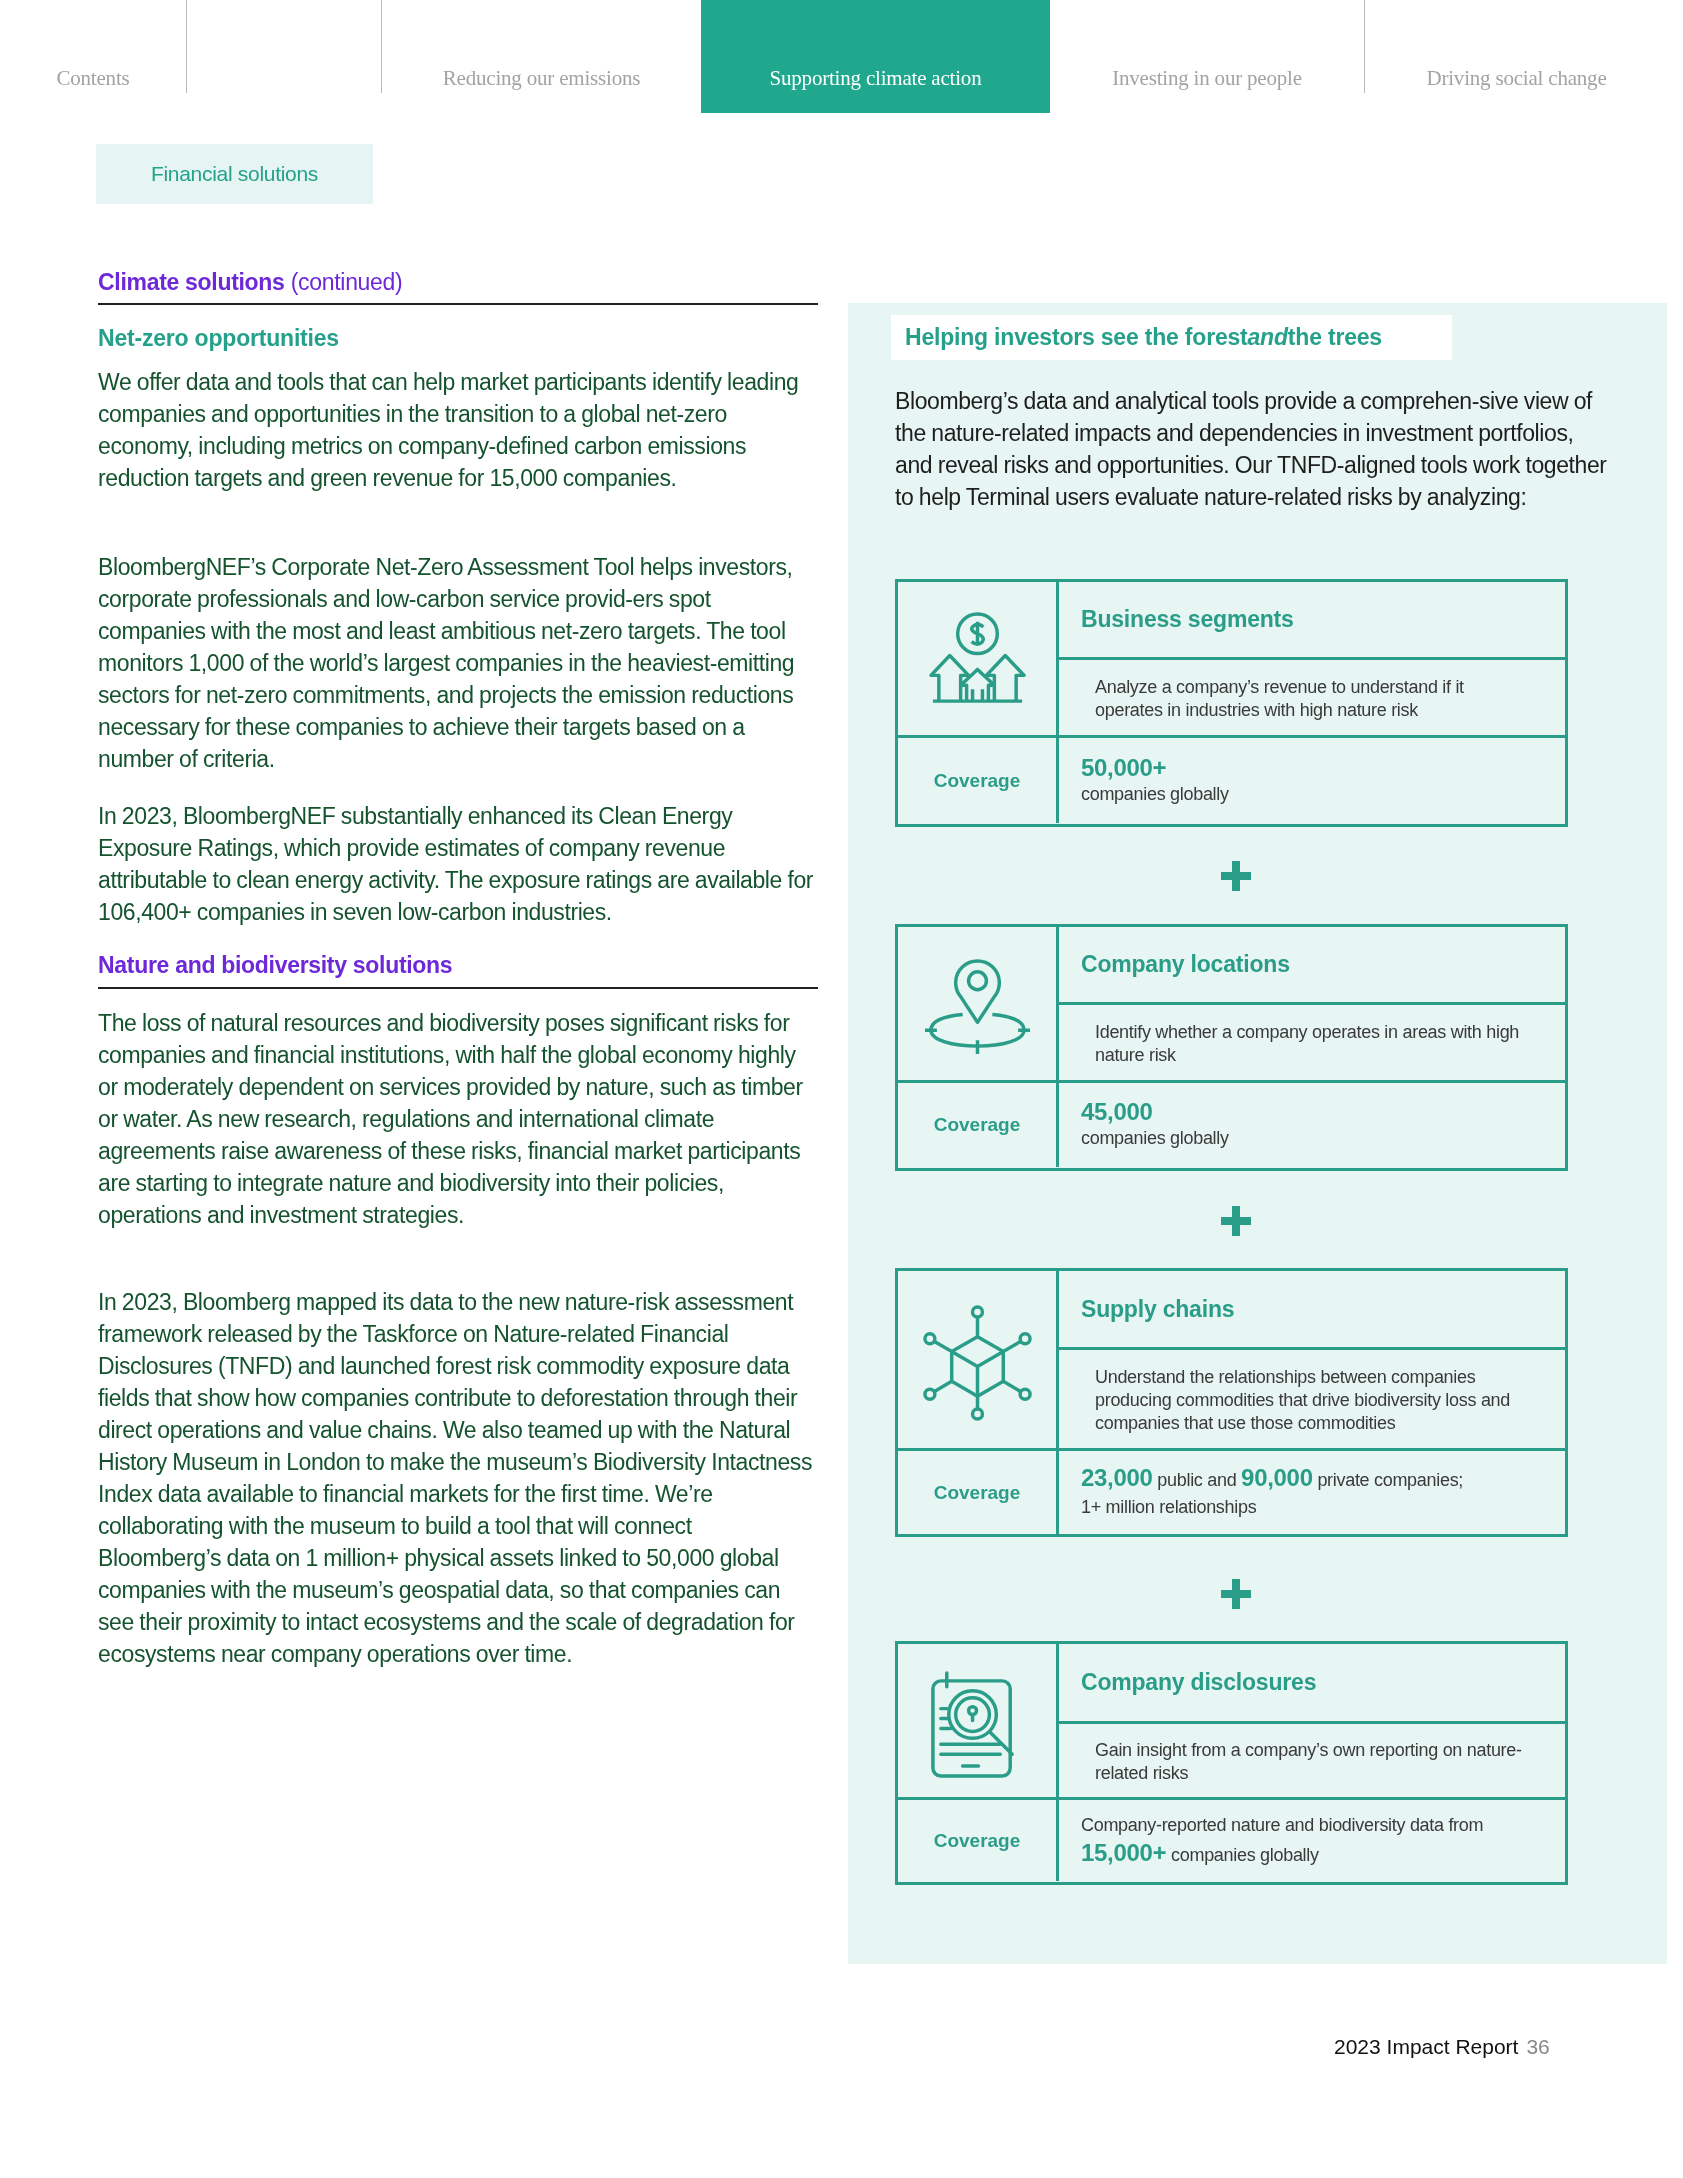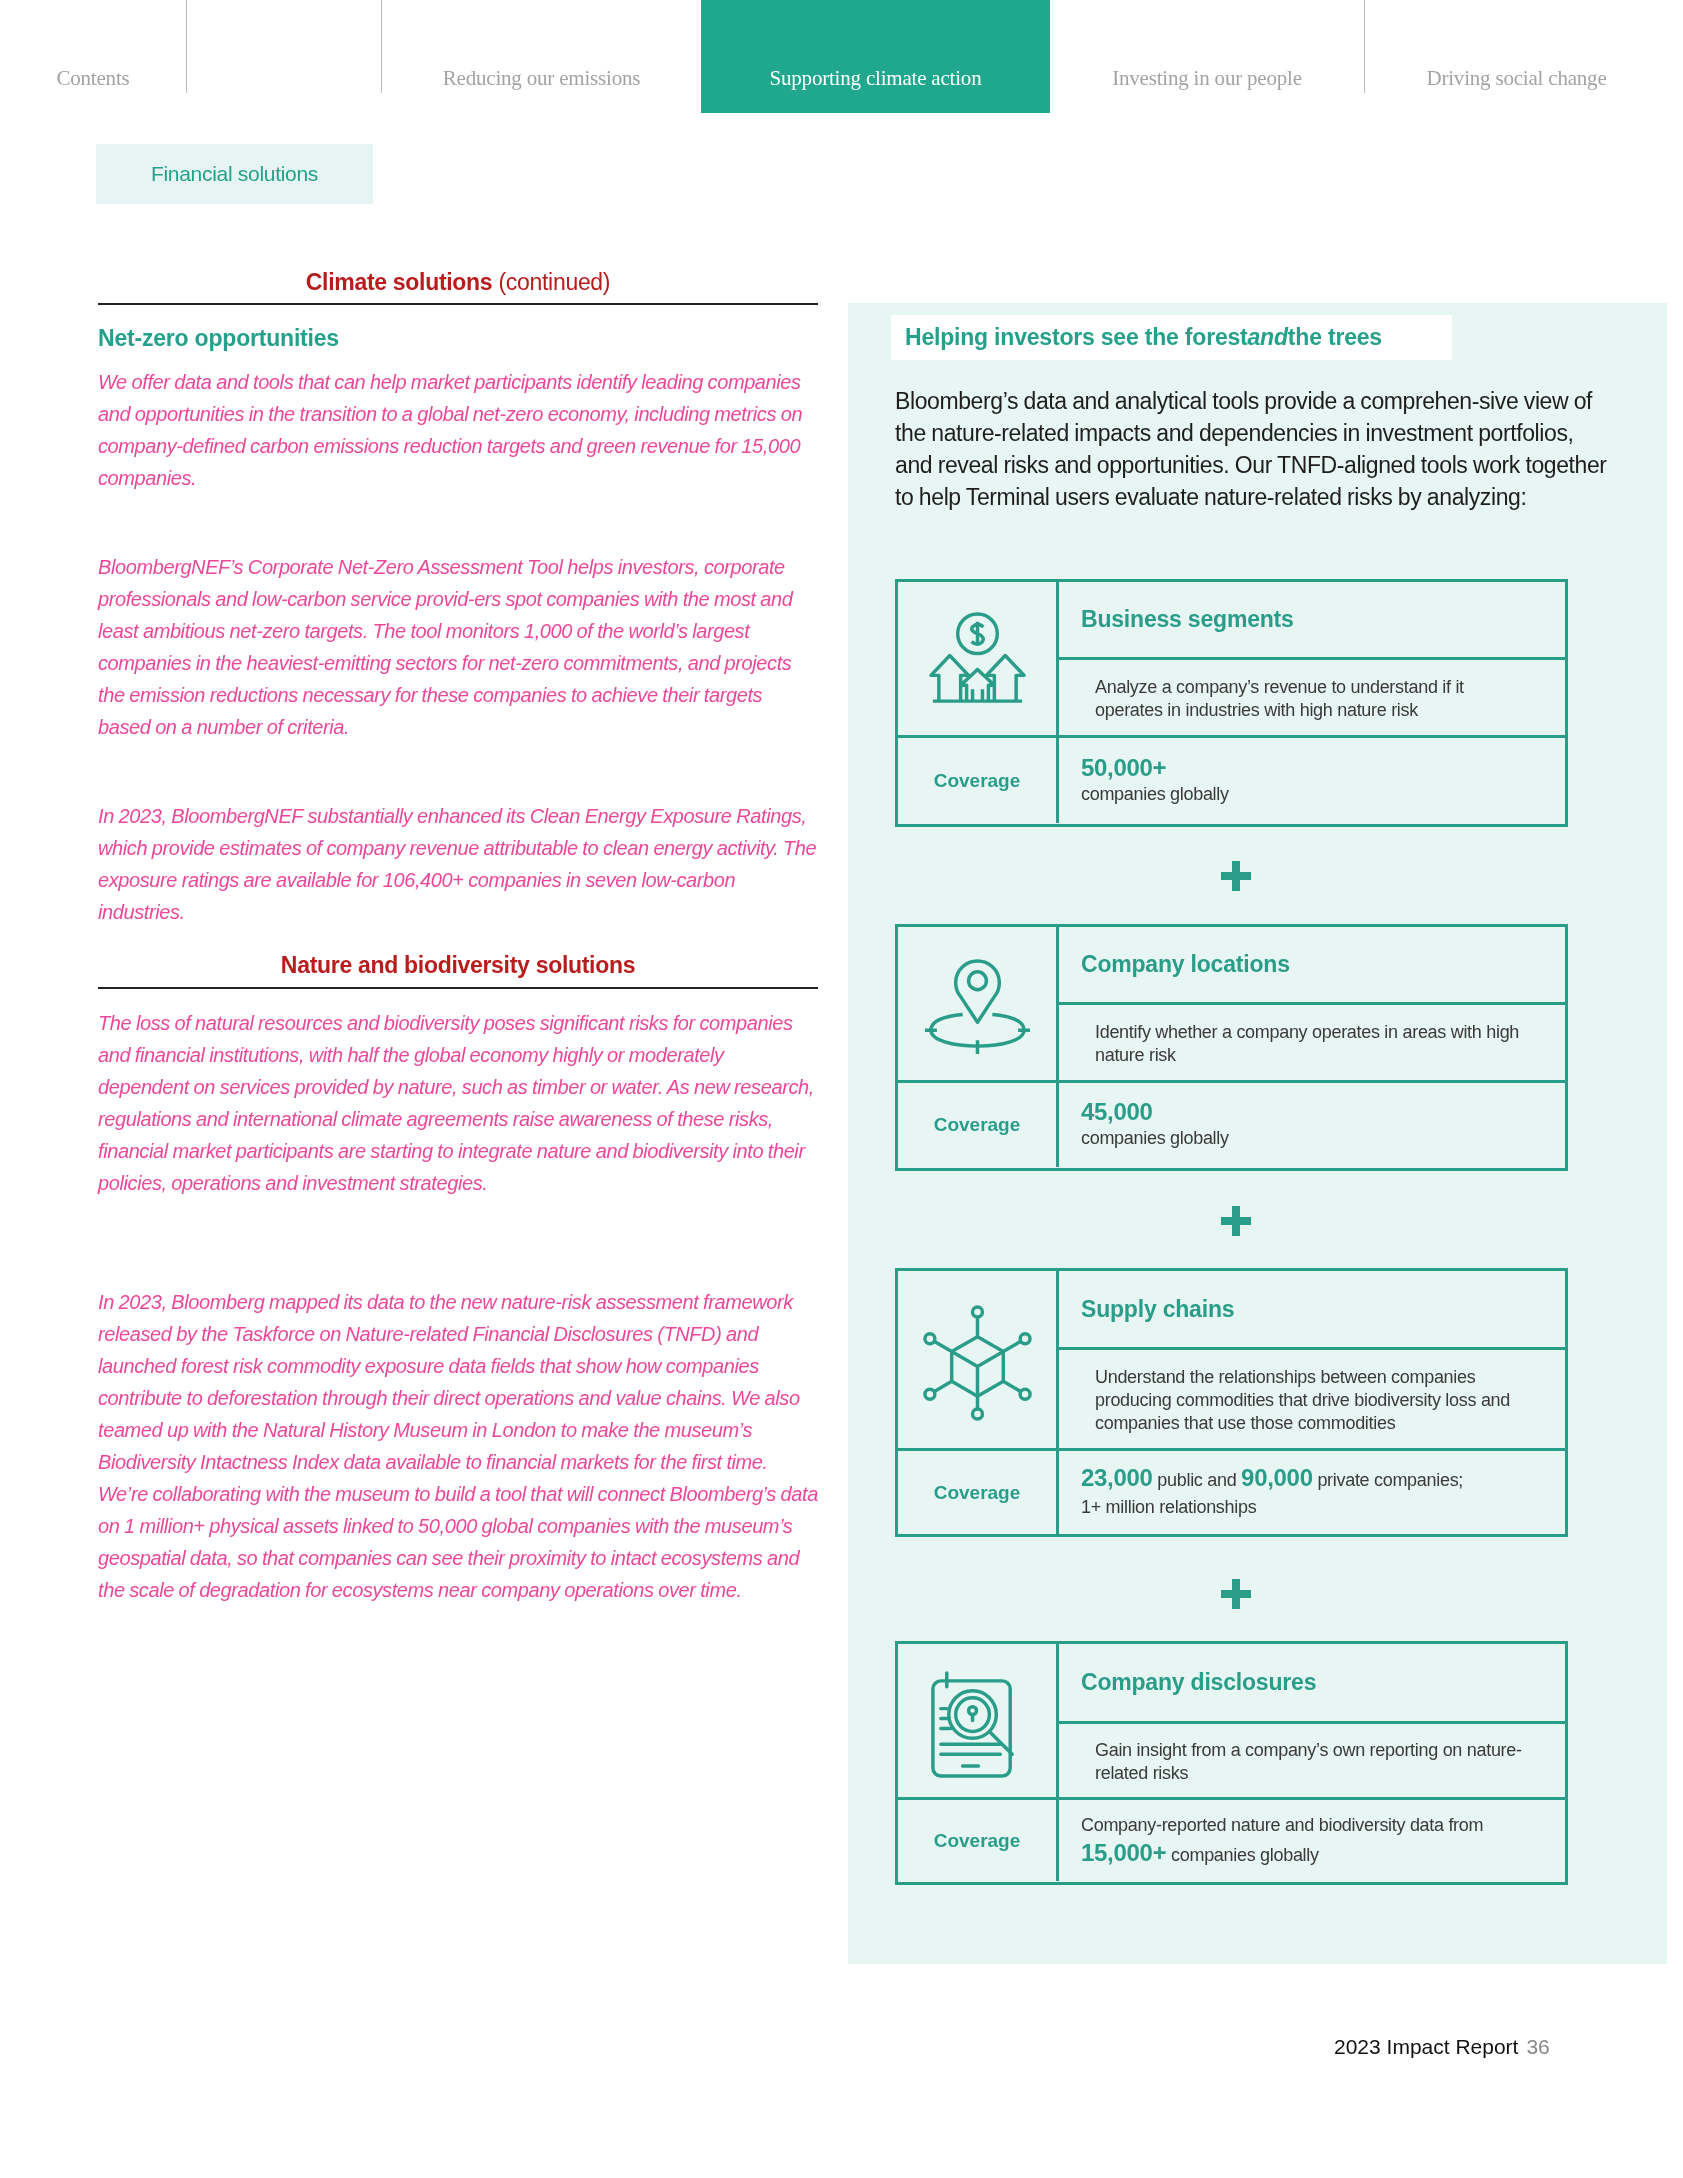--- a/index.html
+++ b/index.html
@@ -11,25 +11,25 @@
   .nav-tab { position: absolute; top: 0; height: 113px; display: flex; align-items: flex-end; justify-content: center; padding-bottom: 22px;
     font-family: "Liberation Serif", serif; font-size: 21px; color: #a3a3a3; white-space: nowrap; letter-spacing: -0.2px; }
   .nav-tab.active { background: #1fa88e; color: #ffffff; }
   .nav-divider { position: absolute; top: 0; width: 1px; height: 93px; background: #b9b9b9; }
 
   .section-chip { position: absolute; left: 96px; top: 144px; width: 277px; height: 60px; background: #e6f5f3;
     display: flex; align-items: center; justify-content: center; color: #23a189; font-size: 21px; letter-spacing: -0.3px; }
 
   
   .left { position: absolute; left: 98px; top: 0; width: 720px; }
-  .h-rule-head { position: absolute; left: 0; width: 720px; font-size: 23px; font-weight: bold; color: #b91c1c; letter-spacing: -0.3px; text-align: center; }
+  .h-rule-head { position: absolute; left: 0; width: 720px; font-size: 23px; font-weight: bold; color: #6d28d9; letter-spacing: -0.3px; }
   .h-rule-head .cont { font-weight: normal; }
   .rule { position: absolute; left: 0; width: 720px; height: 2px; background: #222; }
   .subhead { position: absolute; left: 0; font-size: 23px; font-weight: bold; color: #25a08a; letter-spacing: -0.2px; }
-  .para { position: absolute; left: 0; width: 720px; font-size: 20px; line-height: 32px; color: #ec4899; letter-spacing: -0.4px; word-spacing: -0.5px; font-style: italic; }
+  .para { position: absolute; left: 0; width: 720px; font-size: 23px; line-height: 32px; color: #14532d; letter-spacing: -0.4px; word-spacing: -0.5px; }
 
   
   .panel { position: absolute; left: 848px; top: 303px; width: 819px; height: 1661px; background: #e7f5f3; }
   .panel-title { position: absolute; left: 43px; top: 12px; width: 561px; height: 45px; background: #ffffff;
     display: flex; align-items: center; padding-left: 14px; font-size: 23px; font-weight: bold; color: #25a08a; letter-spacing: -0.2px; }
   .panel-title i { font-style: italic; }
   .panel-intro { position: absolute; left: 47px; top: 82px; width: 713px; font-size: 23px; line-height: 32px; color: #1e1e1e; letter-spacing: -0.4px; word-spacing: -0.5px; }
 
   .card { position: absolute; left: 47px; width: 673px; border: 3px solid #2a9d89; background: #e7f5f3; }
   .card .icon-cell { position: absolute; left: 0; top: 0; width: 161px; border-right: 3px solid #2a9d89; display: flex; align-items: center; justify-content: center; }

